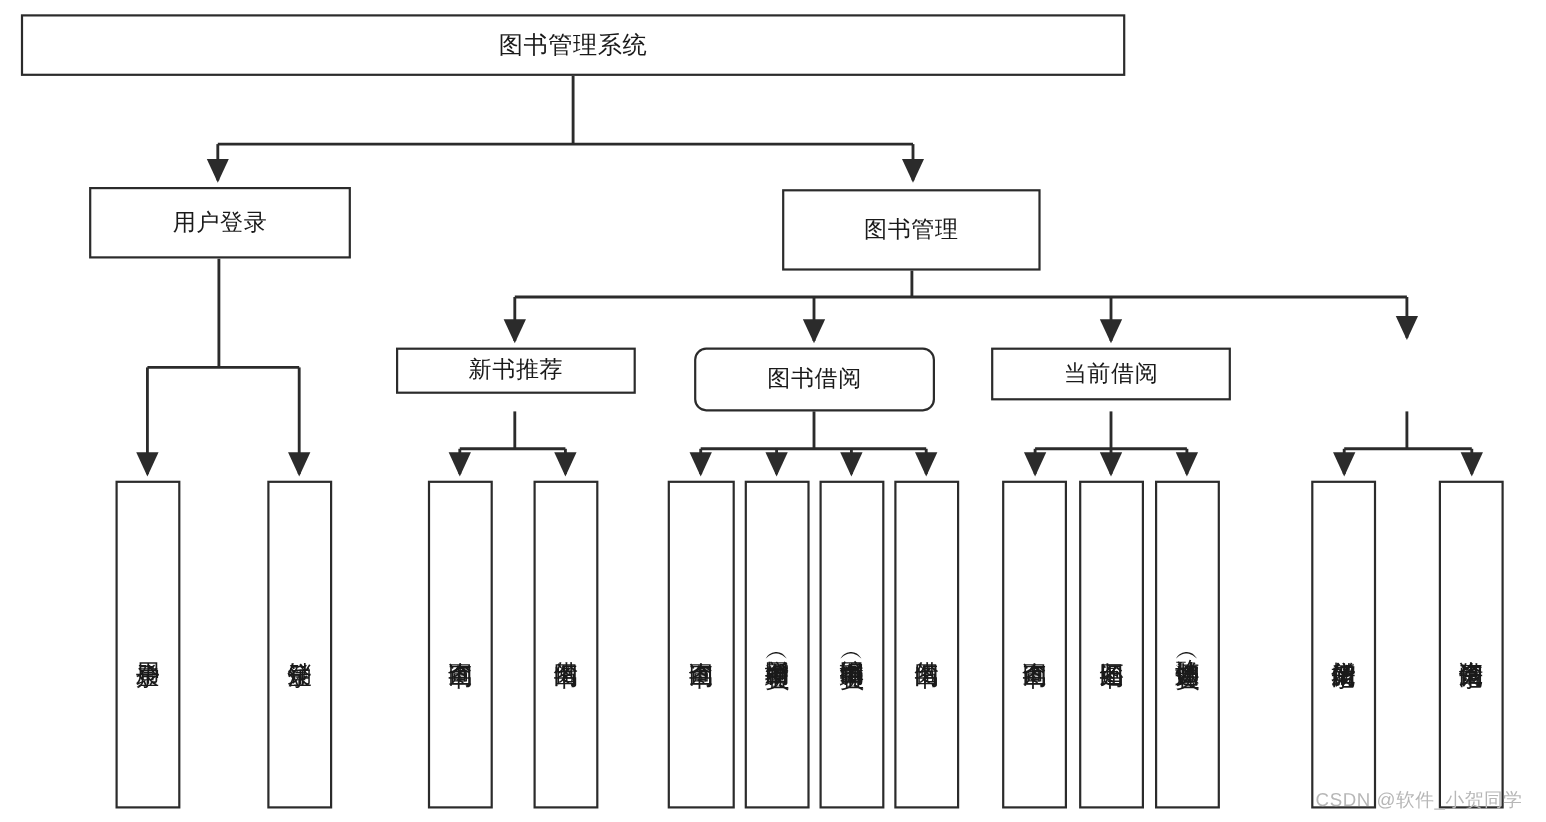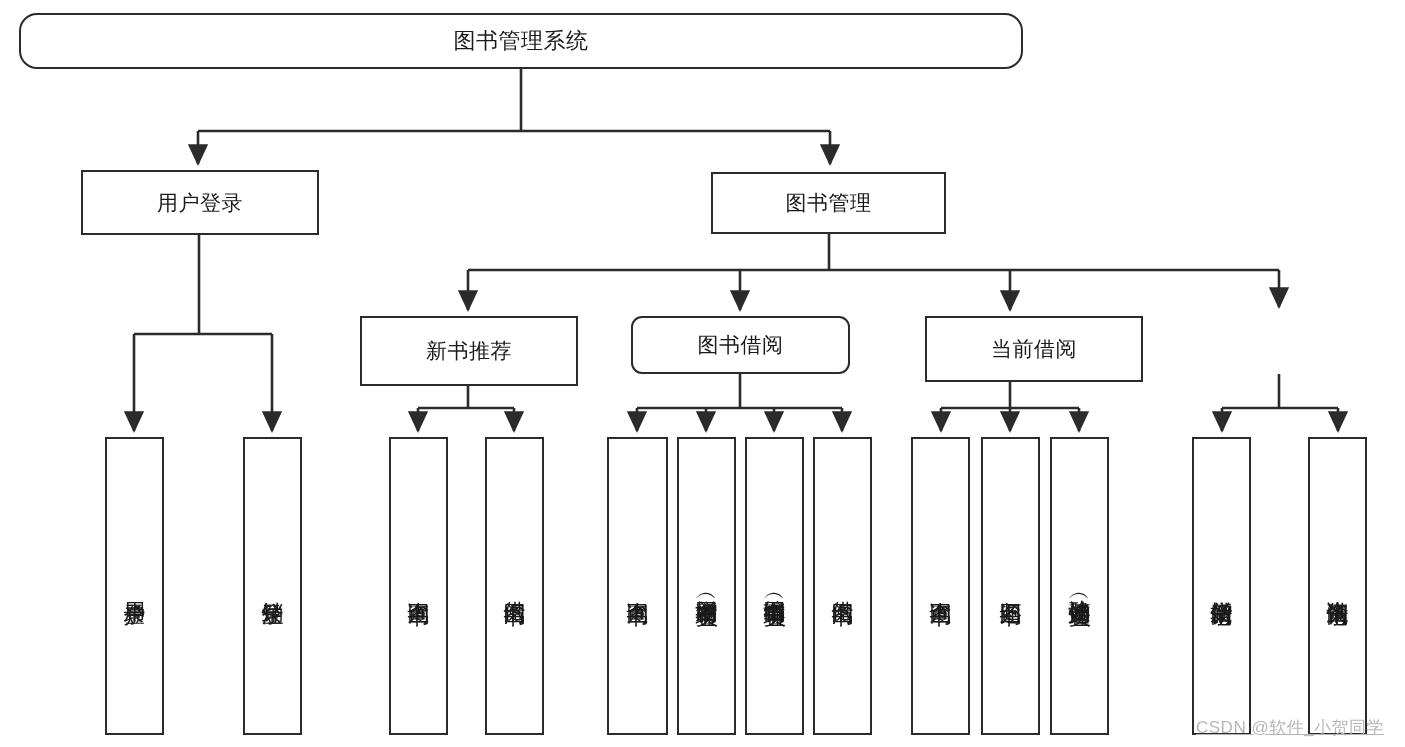--- a/index.html
+++ b/index.html
@@ -56,21 +56,20 @@
     white-space: nowrap;
     max-height: 100%;
   }
   .watermark {
     position: absolute;
     font-size: 17px;
     color: #b7b7b7;
     letter-spacing: 0.5px;
     white-space: nowrap;
     user-select: none;
-    text-decoration: underline;
   }
 </style>
 </head>
 <body>
 
 <div id="canvas">
 
   <svg id="edges" viewBox="0 0 1405 747" xmlns="http://www.w3.org/2000/svg">
     <defs>
       <marker id="arrow" markerWidth="9" markerHeight="9" refX="7.6" refY="4.5" orient="auto" markerUnits="strokeWidth">
@@ -114,38 +113,38 @@
       <path d="M1010,408 L1010,431" marker-end="url(#arrow)"></path>
       <path d="M1079,408 L1079,431" marker-end="url(#arrow)"></path>
 
       <path d="M1279,374 L1279,408"></path>
       <path d="M1222,408 L1338,408"></path>
       <path d="M1222,408 L1222,431" marker-end="url(#arrow)"></path>
       <path d="M1338,408 L1338,431" marker-end="url(#arrow)"></path>
     </g>
   </svg>
 
-  <div class="node root" style="left:19px; top:13px; width:1004px; height:56px;border-radius:18px;">
+  <div class="node root" style="left:19px; top:13px; width:1004px; height:56px;">
     <span class="label-h">图书管理系统</span>
   </div>
 
   <div class="node" style="left:81px; top:170px; width:238px; height:65px;">
     <span class="label-h">用户登录</span>
   </div>
-  <div class="node" style="left:711px; top:172px; width:235px; height:62px;">
+  <div class="node" style="left:711px; top:172px; width:235px; height:74px;">
     <span class="label-h">图书管理</span>
   </div>
 
-  <div class="node" style="left:360px; top:316px; width:218px; height:70px;">
+  <div class="node" style="left:360px; top:316px; width:218px; height:42px;">
     <span class="label-h">新书推荐</span>
   </div>
   <div class="node" style="left:631px; top:316px; width:219px; height:58px;border-radius:11px;">
     <span class="label-h">图书借阅</span>
   </div>
-  <div class="node" style="left:901px; top:316px; width:218px; height:66px;margin-left:24px;">
+  <div class="node" style="left:901px; top:316px; width:218px; height:48px;">
     <span class="label-h">当前借阅</span>
   </div>
 
   <div class="node leaf" style="left:105px; top:437px; width:59px; height:298px;">
     <span class="label-v">用户登录</span>
   </div>
   <div class="node leaf" style="left:243px; top:437px; width:59px; height:298px;">
     <span class="label-v">注销登录</span>
   </div>
 

